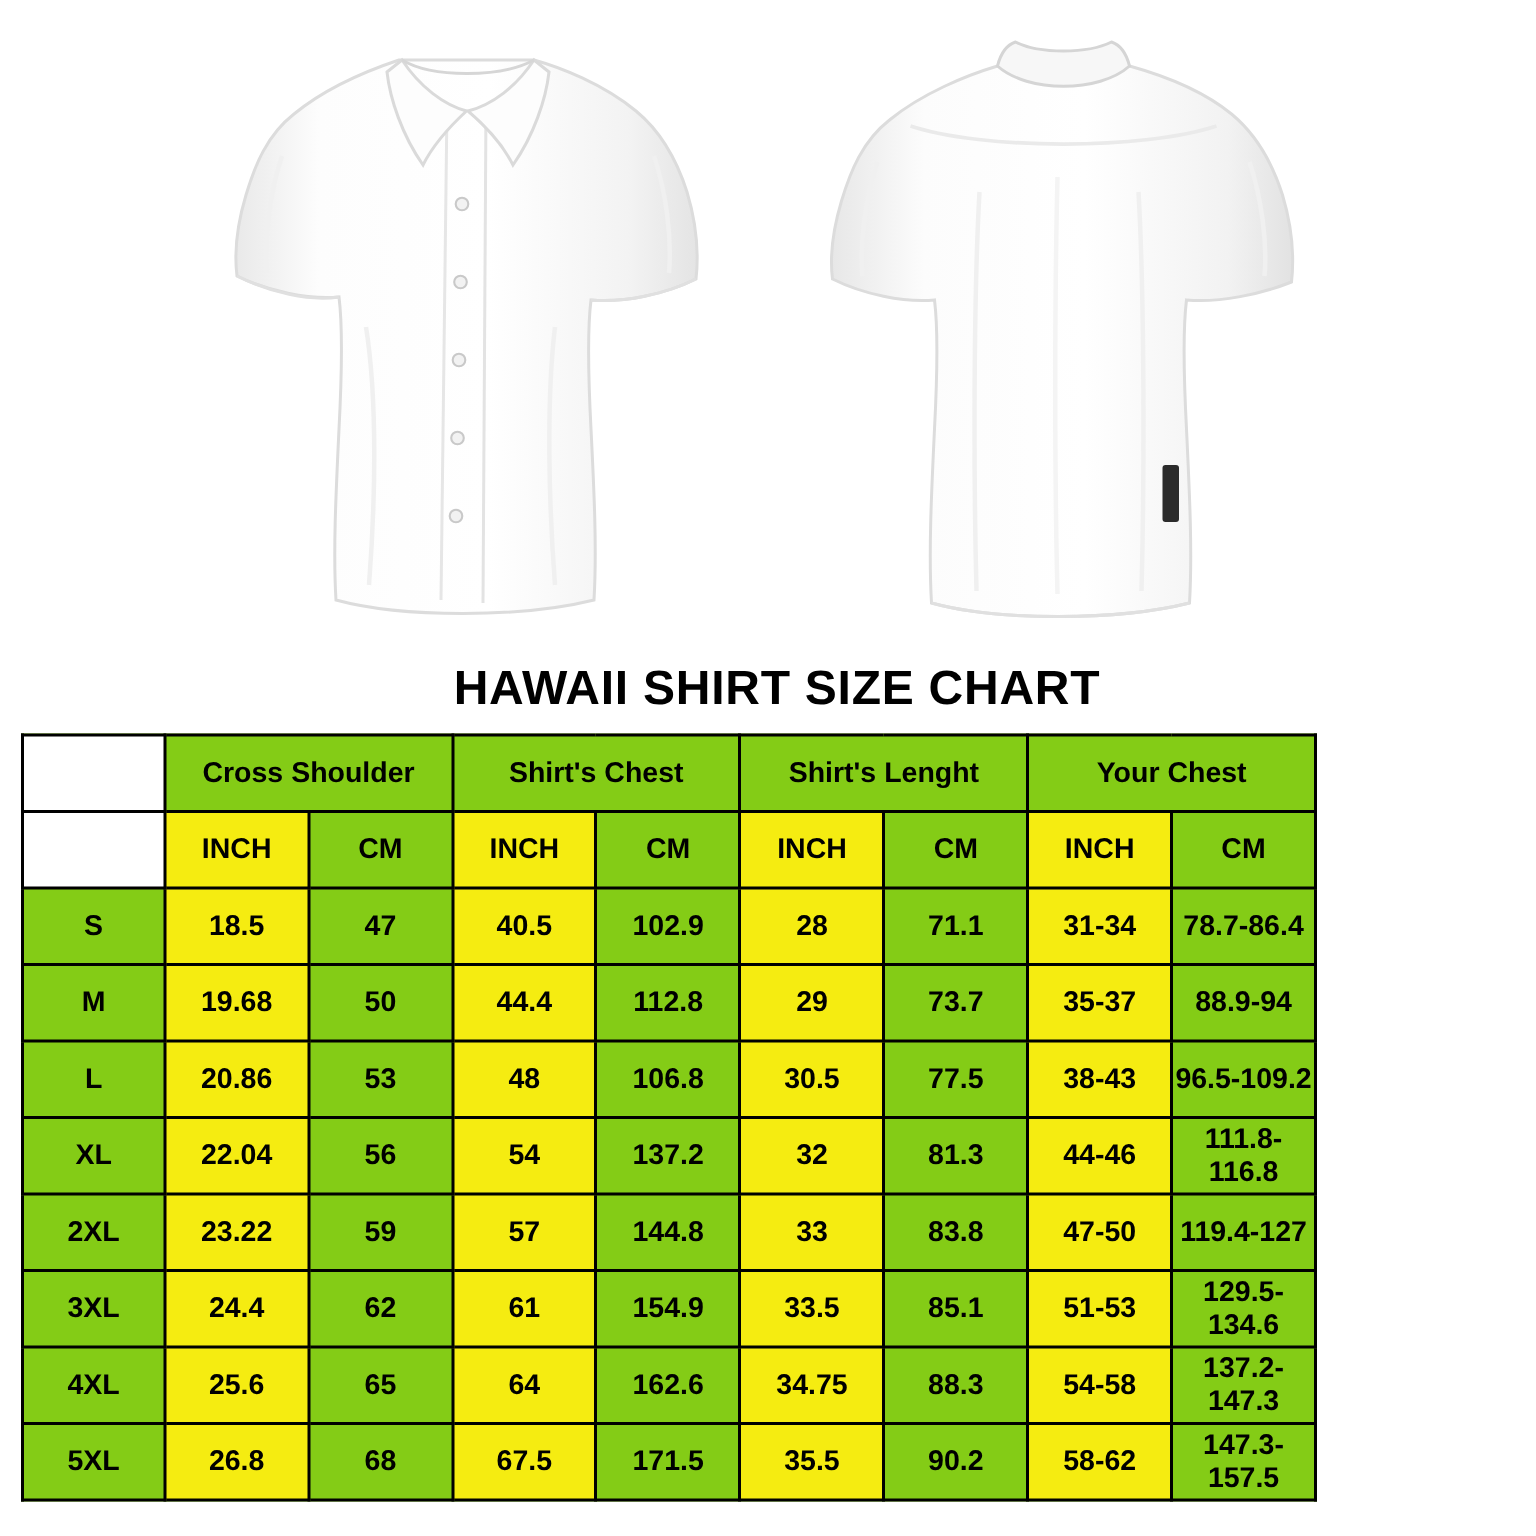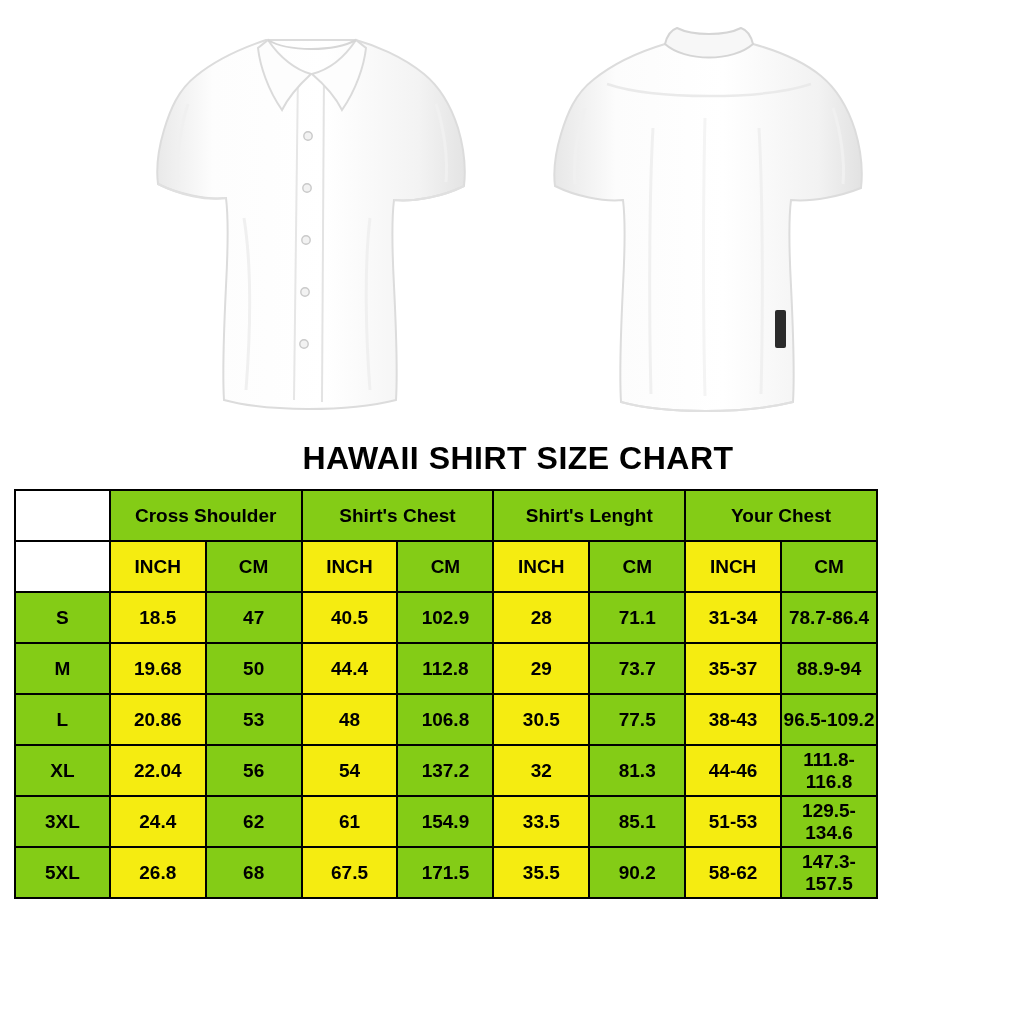--- a/index.html
+++ b/index.html
@@ -271,31 +271,53 @@
           <td class="hl">22.04</td>
           <td>56</td>
           <td class="hl">54</td>
           <td>137.2</td>
           <td class="hl">32</td>
           <td>81.3</td>
           <td class="hl">44-46</td>
           <td class="small-val">111.8-116.8</td>
         </tr>
         <tr>
+          <td class="size-cell">2XL</td>
+          <td class="hl">23.22</td>
+          <td>59</td>
+          <td class="hl">57</td>
+          <td>144.8</td>
+          <td class="hl">33</td>
+          <td>83.8</td>
+          <td class="hl">47-50</td>
+          <td class="small-val">119.4-127</td>
+        </tr>
+        <tr>
           <td class="size-cell">3XL</td>
           <td class="hl">24.4</td>
           <td>62</td>
           <td class="hl">61</td>
           <td>154.9</td>
           <td class="hl">33.5</td>
           <td>85.1</td>
           <td class="hl">51-53</td>
           <td class="small-val">129.5-134.6</td>
         </tr>
         <tr>
+          <td class="size-cell">4XL</td>
+          <td class="hl">25.6</td>
+          <td>65</td>
+          <td class="hl">64</td>
+          <td>162.6</td>
+          <td class="hl">34.75</td>
+          <td>88.3</td>
+          <td class="hl">54-58</td>
+          <td class="small-val">137.2-147.3</td>
+        </tr>
+        <tr>
           <td class="size-cell">5XL</td>
           <td class="hl">26.8</td>
           <td>68</td>
           <td class="hl">67.5</td>
           <td>171.5</td>
           <td class="hl">35.5</td>
           <td>90.2</td>
           <td class="hl">58-62</td>
           <td class="small-val">147.3-157.5</td>
         </tr>

